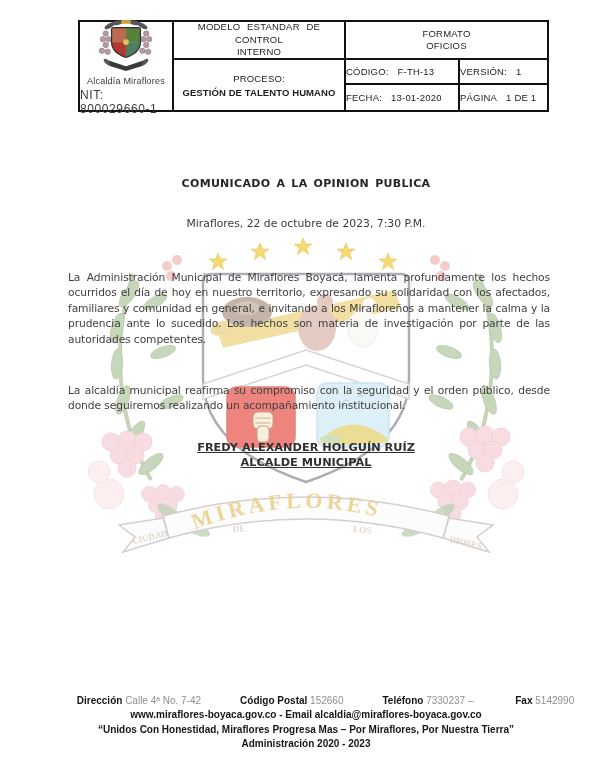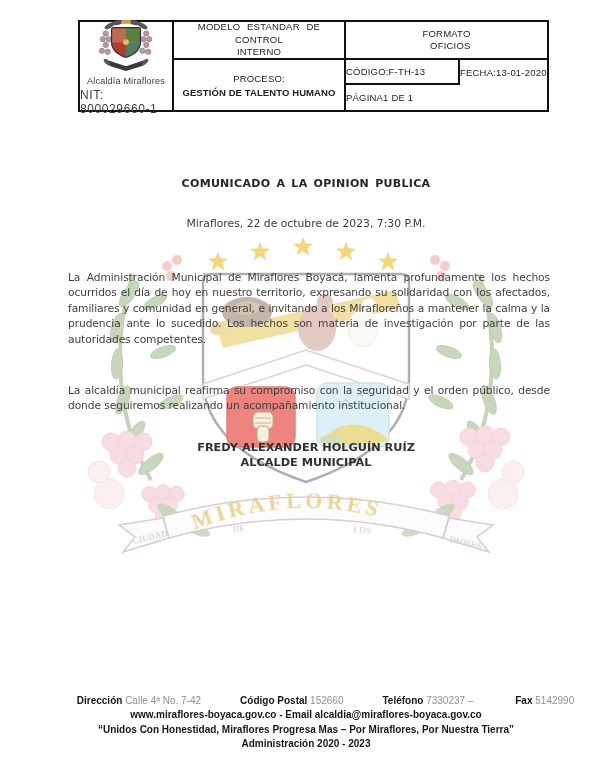--- a/index.html
+++ b/index.html
@@ -9,39 +9,39 @@
   .hdr{position:absolute;left:78px;top:20px;display:grid;
        grid-template-columns:92px 172px 114px 89px;
        grid-template-rows:38px 25px 25px;
        border:2px solid #111;background:#fff;
        font-family:"Liberation Sans",sans-serif;font-size:9.5px;color:#1c1c1c;letter-spacing:.2px;}
   .cell{display:flex;align-items:center;justify-content:center;box-sizing:border-box;}
   .c-logo{grid-column:1;grid-row:1/4;flex-direction:column;padding-top:2px;}
   .c-modelo{grid-column:2;grid-row:1;border-left:2px solid #111;border-bottom:2px solid #111;
             text-align:center;line-height:12.5px;word-spacing:4px;}
   .c-formato{grid-column:3/5;grid-row:1;border-left:2px solid #111;border-bottom:2px solid #111;
-             text-align:right;line-height:12.5px;}
+             text-align:center;line-height:12.5px;}
   .c-proceso{grid-column:2;grid-row:2/4;border-left:2px solid #111;flex-direction:column;text-align:center;}
   .c-proceso .pv{font-weight:bold;margin-top:3px;letter-spacing:.1px;}
   .c-kv{justify-content:flex-start;border-left:2px solid #111;white-space:nowrap;}
   .c-bb{border-bottom:2px solid #111;}
-  .c-kv .val{}
+  .c-kv .val{margin-left:9px;}
   .org-name{font-size:9px;color:#3c3c3c;margin-top:2px;}
   .org-nit{font-size:12px;color:#3c3c3c;letter-spacing:.6px;margin-top:2px;}
   
   .watermark{position:absolute;left:71px;top:232px;width:470px;height:330px;opacity:.55;z-index:0;}
   
   .tcenter{position:absolute;left:0;right:0;text-align:center;z-index:2;}
   .title{top:177px;font-weight:bold;font-size:11px;letter-spacing:.3px;word-spacing:2px;color:#262626;}
   .dateline{top:217px;font-size:10.8px;color:#3a3a3a;}
   .para{position:absolute;left:68px;width:482px;font-size:10.7px;line-height:15.4px;
         letter-spacing:-.1px;color:#3f3f3f;text-align:justify;z-index:2;}
   .p1{top:270px;}
   .p2{top:363px;margin-top:20px;}
-  .sig{top:440px;font-weight:bold;font-size:11.3px;line-height:15px;color:#303030;}
+  .sig{top:440px;font-weight:bold;font-size:11.3px;line-height:15px;color:#303030;text-decoration:underline;}
   
   .footer{position:absolute;top:694px;left:0;right:0;text-align:center;z-index:2;
           font-family:"Liberation Sans",sans-serif;font-size:10px;line-height:14.4px;color:#161616;}
   .footer .fb{font-weight:bold;color:#141414;padding-left:39px;}
   .footer .fg{font-weight:normal;color:#8f8f8f;}
   .fl-bold{font-weight:bold;}
 </style>
 </head>
 <body>
 
@@ -208,20 +208,24 @@
 
     <div class="cell c-proceso">
       <div>PROCESO:</div>
       <div class="pv">GESTIÓN DE TALENTO HUMANO</div>
     </div>
 
     <div class="cell c-kv c-bb">
       <span class="lbl">CÓDIGO:</span>
       <span class="val">F-TH-13</span>
     </div>
+    <div class="cell c-kv c-bb">
+      <span class="lbl">VERSIÓN:</span>
+      <span class="val">1</span>
+    </div>
     <div class="cell c-kv">
       <span class="lbl">FECHA:</span>
       <span class="val">13-01-2020</span>
     </div>
     <div class="cell c-kv">
       <span class="lbl">PÁGINA</span>
       <span class="val">1 DE 1</span>
     </div>
   </div>
 

